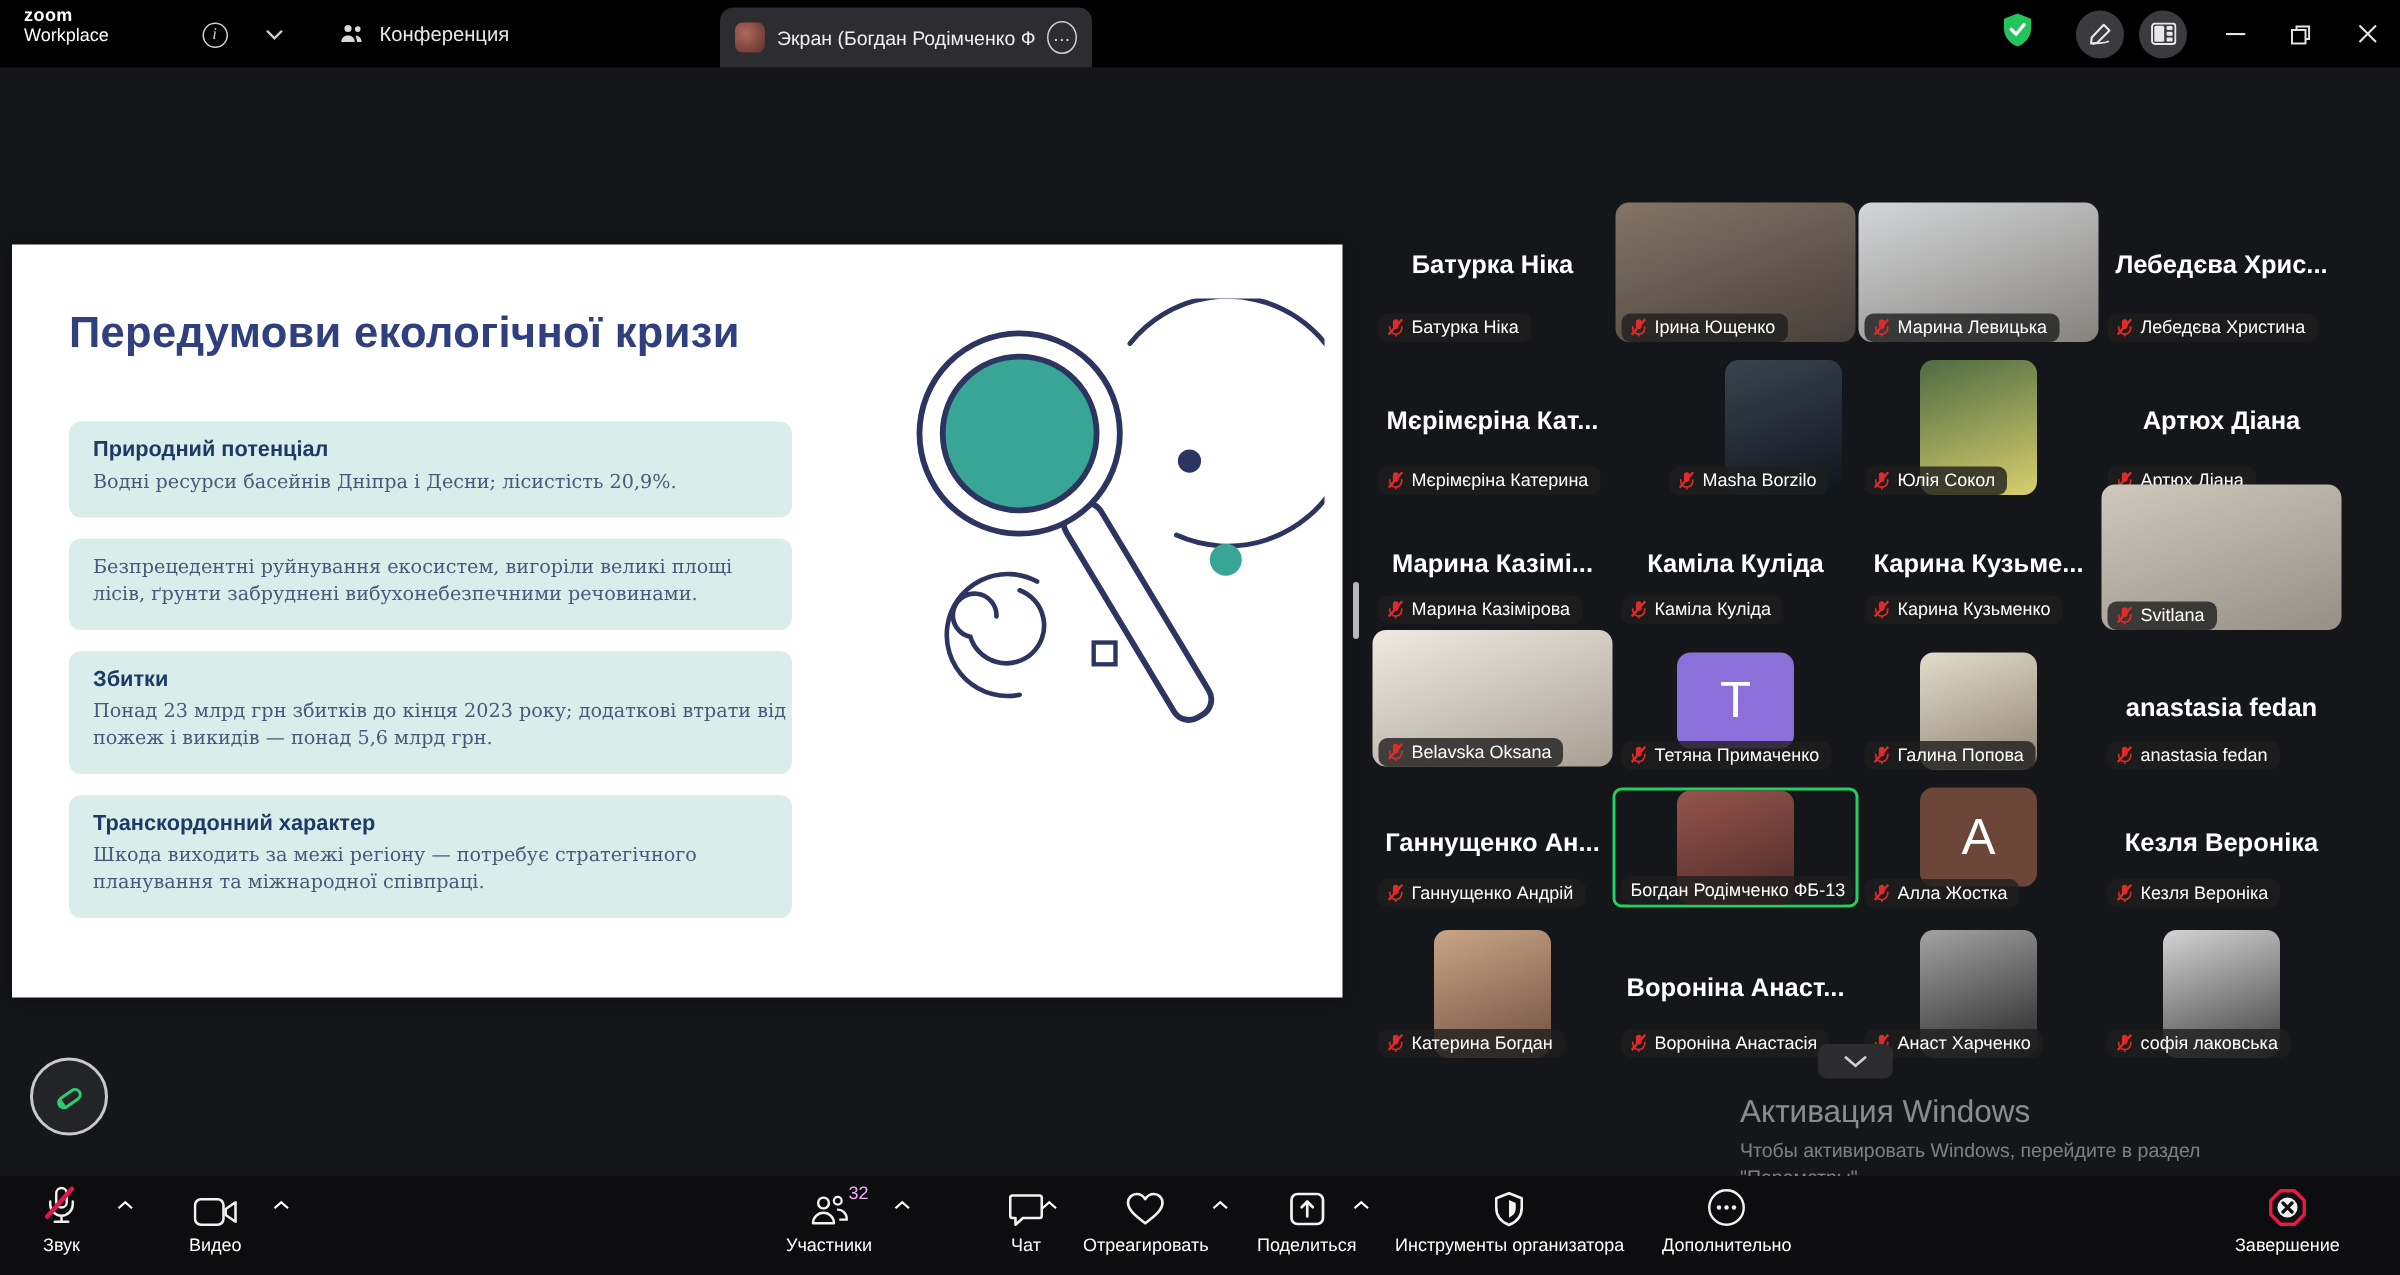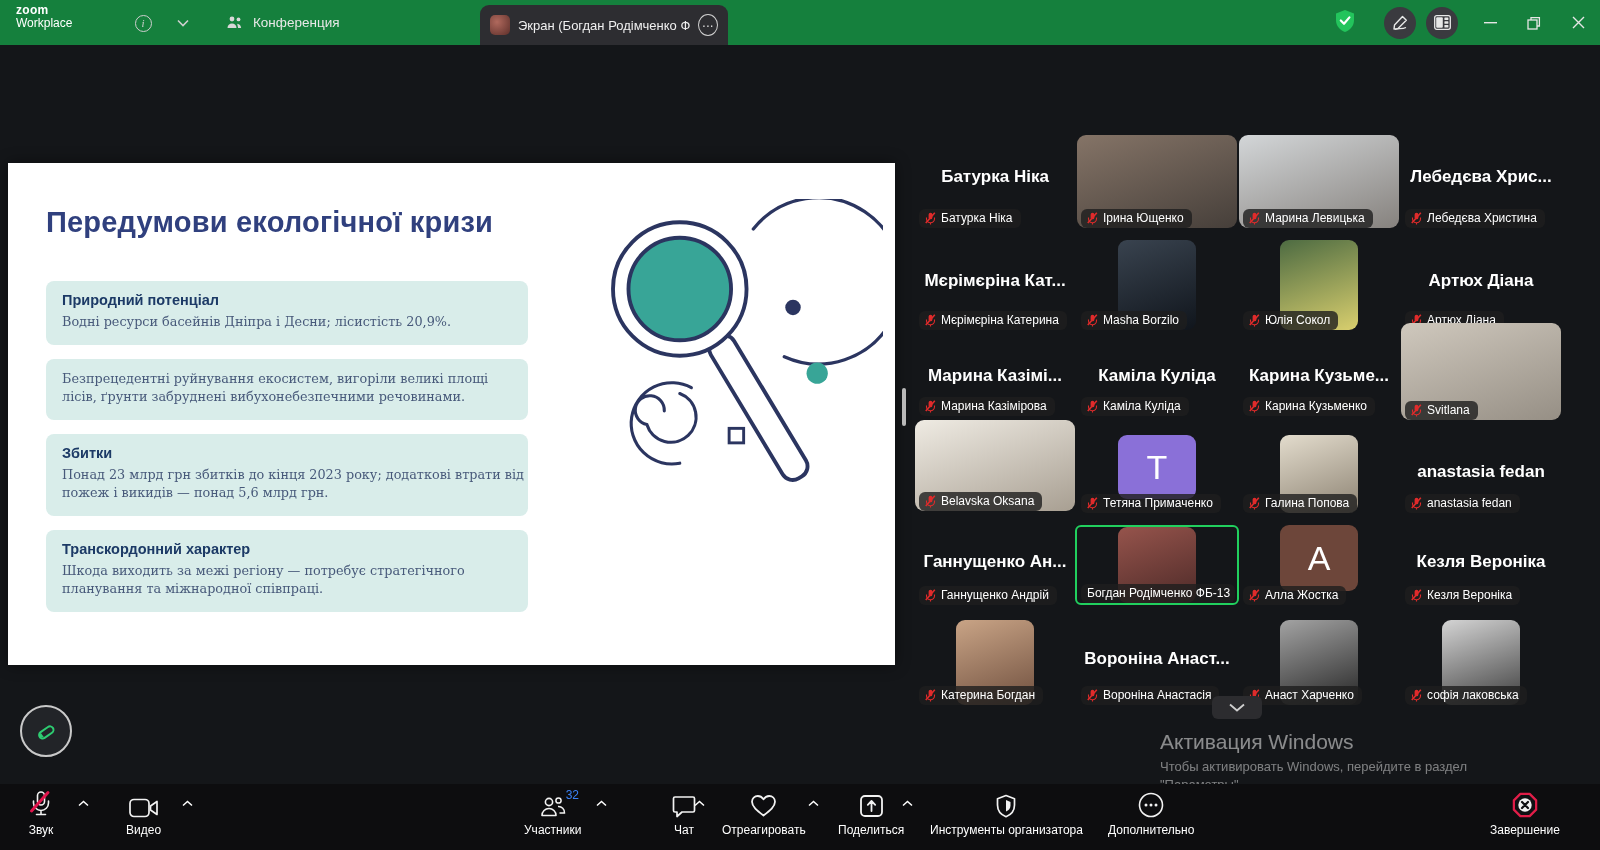--- a/index.html
+++ b/index.html
@@ -1,20 +1,20 @@
 <!DOCTYPE html>
 <html><head>
 <meta charset="utf-8">
 <style>
   * { margin:0; padding:0; box-sizing:border-box; }
   html,body { width:1600px; height:850px; overflow:hidden; background:#141619;
               font-family:"Liberation Sans", sans-serif; }
 
   
-  .titlebar { position:absolute; left:0; top:0; width:1600px; height:45px; background:#15803d; }
+  .titlebar { position:absolute; left:0; top:0; width:1600px; height:45px; background:#000000; }
   .zoom-logo { position:absolute; left:16px; top:4px; color:#fff; line-height:1.05; }
   .zoom-logo .l1 { font-size:12px; font-weight:700; letter-spacing:.3px; }
   .zoom-logo .l2 { font-size:12px; font-weight:400; }
   .tb-iconbtn { position:absolute; top:8px; width:30px; height:30px; border-radius:50%;
                 display:flex; align-items:center; justify-content:center; color:#ddd; }
   .info-btn { left:128px; }
   .info-circle { width:17px; height:17px; border:1.4px solid #cfcfcf; border-radius:50%;
                  font-size:11px; color:#cfcfcf; display:flex; align-items:center; justify-content:center; font-style:italic; font-family:"Liberation Serif",serif;}
   .chev-dn { left:168px; }
   .conf-tab { position:absolute; left:212px; top:0; height:45px; display:flex; align-items:center;
@@ -66,21 +66,21 @@
   .watermark { position:absolute; left:1160px; top:730px; color:rgba(255,255,255,.5); }
   .watermark .w1 { font-size:21px; font-weight:400; font-family:"Liberation Sans",sans-serif; }
   .watermark .w2 { font-size:13px; margin-top:4px; color:rgba(255,255,255,.45); line-height:1.35; }
 
   
   .toolbar { position:absolute; left:0; bottom:0; width:1600px; height:66px; background:#0d0d0f; }
   .tb-item { position:absolute; top:6px; display:flex; flex-direction:column; align-items:center; color:#fff; }
   .tb-item .lbl { font-size:12px; margin-top:5px; }
   .tb-item .ico { height:28px; display:flex; align-items:flex-end; justify-content:center; position:relative; }
   .mini-chev { position:absolute; top:16px; color:#fff; }
-  .count-badge { position:absolute; top:-2px; left:26px; font-size:12px; color:#3b82f6; }
+  .count-badge { position:absolute; top:-2px; left:26px; font-size:12px; color:#f0abfc; }
   .end-hex { width:26px; height:26px; }
 </style>
 </head>
 <body>
 
 <div class="titlebar">
   <div class="zoom-logo">
     <div class="l1">zoom</div>
     <div class="l2">Workplace</div>
   </div>
@@ -245,21 +245,21 @@
       <div class="big-name">Мєрімєріна Кат...</div>
       <div class="name-pill">
         <svg width="11" height="13" viewBox="0 0 11 13">
           <rect x="3.6" y="0.8" width="3.8" height="6.5" rx="1.9" fill="#e02b2b"></rect>
           <path d="M1.5 5.5 v1.2 a4 4 0 0 0 8 0 V5.5 M5.5 10.7 V12.4" fill="none" stroke="#e02b2b" stroke-width="1.1"></path>
           <line x1="0.8" y1="11" x2="9.8" y2="0.8" stroke="#e02b2b" stroke-width="1.6"></line>
         </svg>
         <span>Мєрімєріна Катерина</span>
       </div>
     </div>
-    <div class="tile" style="left: 1077px; top: 240px; width: 160px; height: 90px;">
+    <div class="tile" style="left: 1109px; top: 240px; width: 160px; height: 90px;">
       <div class="video-bg portrait" style="background: linear-gradient(160deg, rgb(57, 67, 79), rgb(16, 21, 28));"></div>
       <div class="name-pill">
         <svg width="11" height="13" viewBox="0 0 11 13">
           <rect x="3.6" y="0.8" width="3.8" height="6.5" rx="1.9" fill="#e02b2b"></rect>
           <path d="M1.5 5.5 v1.2 a4 4 0 0 0 8 0 V5.5 M5.5 10.7 V12.4" fill="none" stroke="#e02b2b" stroke-width="1.1"></path>
           <line x1="0.8" y1="11" x2="9.8" y2="0.8" stroke="#e02b2b" stroke-width="1.6"></line>
         </svg>
         <span>Masha Borzilo</span>
       </div>
     </div>

